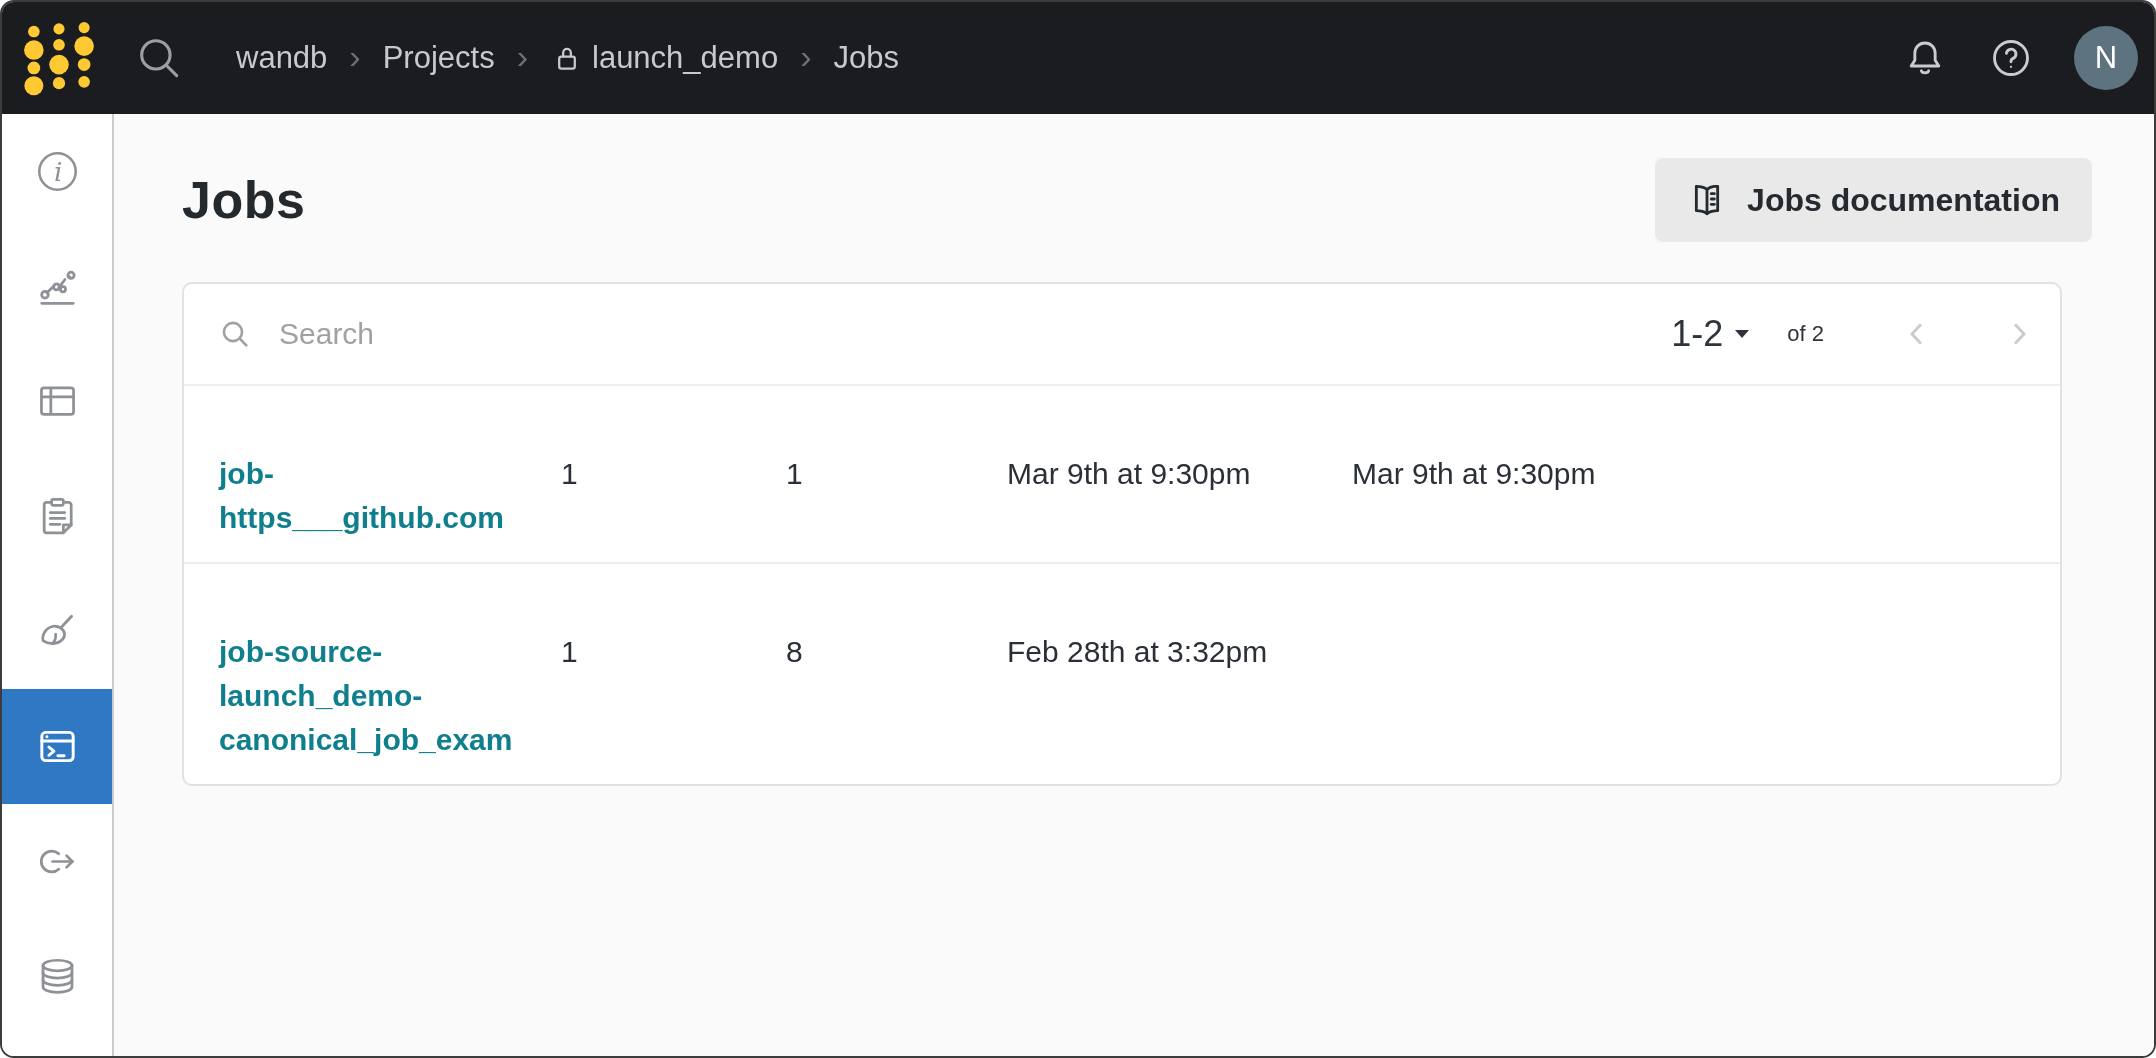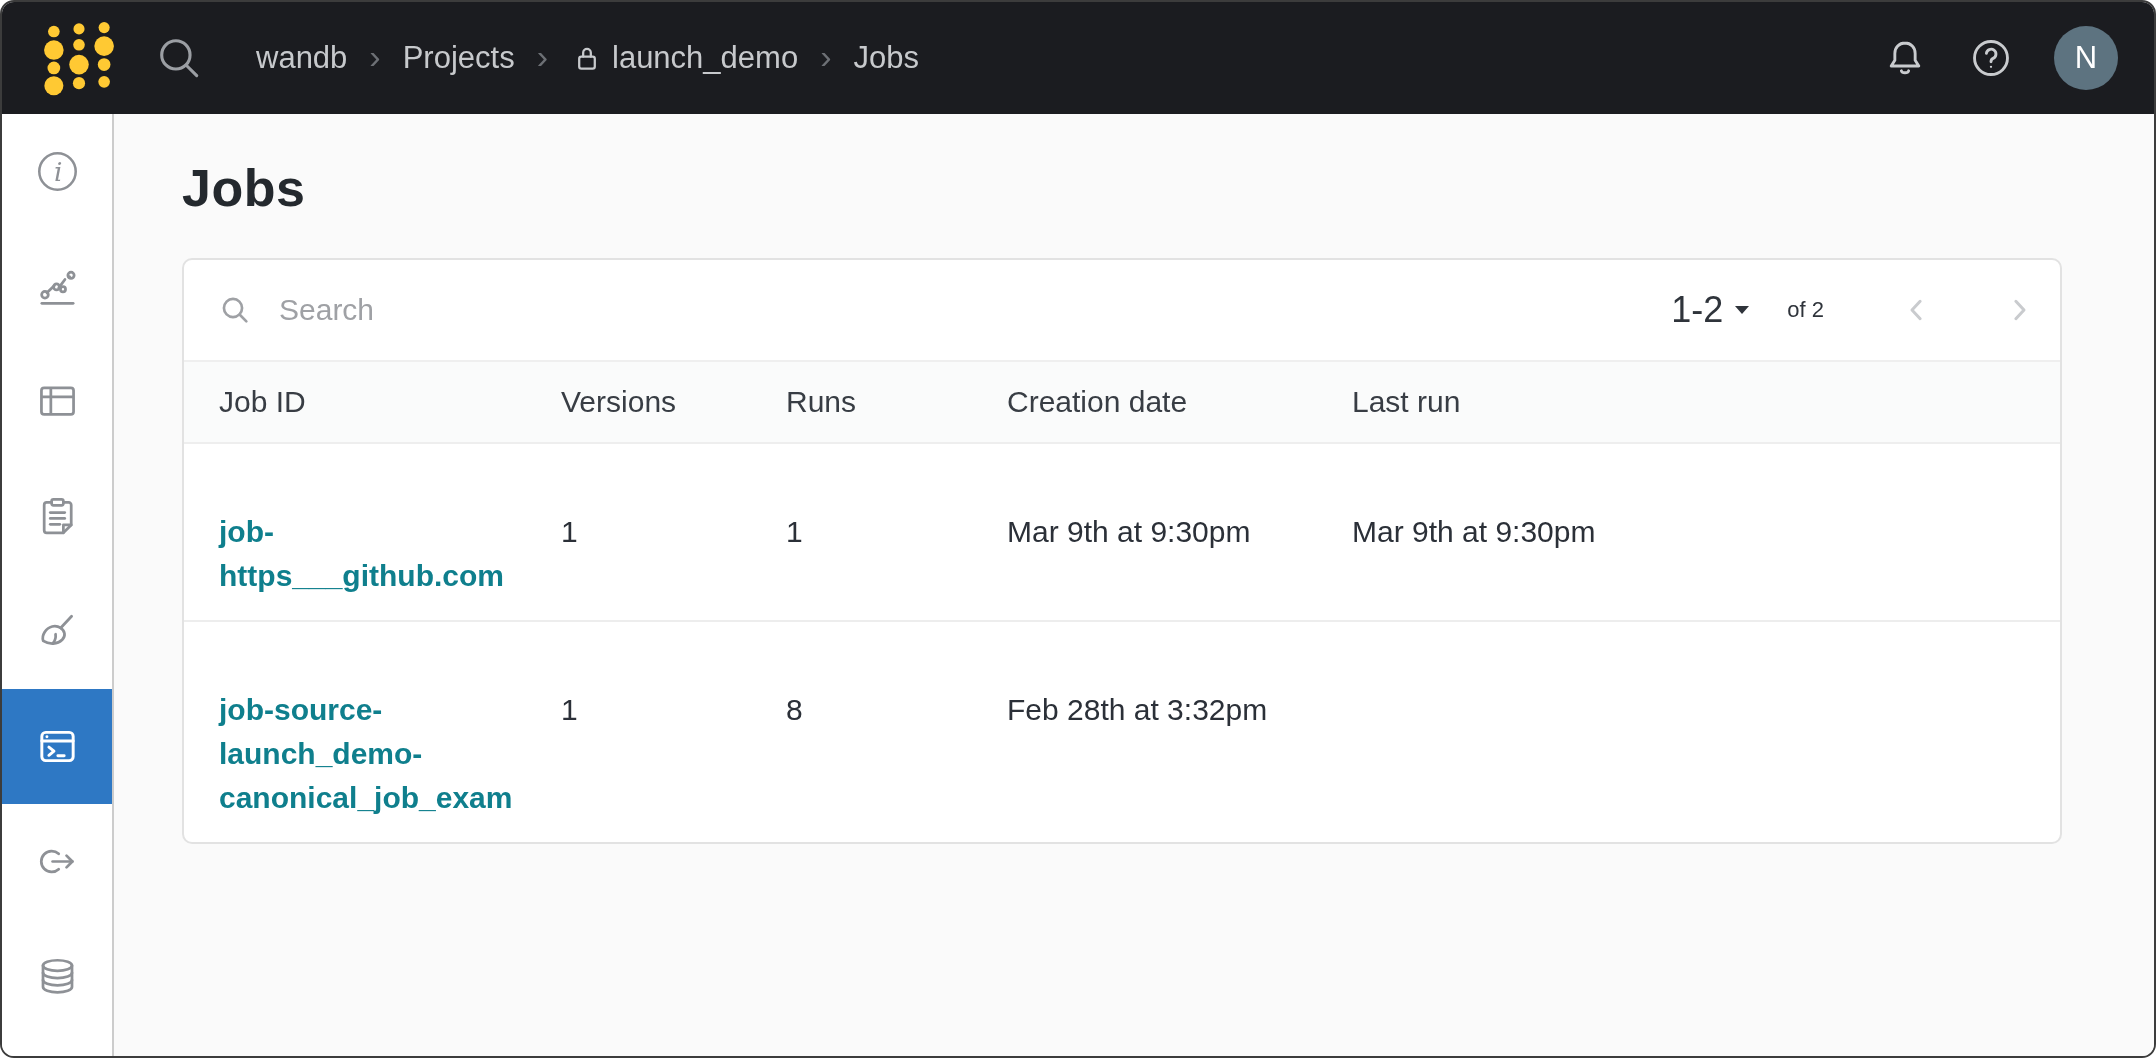--- a/index.html
+++ b/index.html
@@ -4,21 +4,21 @@
 <style>
   * { margin:0; padding:0; box-sizing:border-box; }
   html,body { background:#ffffff; font-family:"Liberation Sans", sans-serif; }
   .window{
     width:2156px; height:1058px; border:2px solid #3c3c3c; border-radius:14px;
     overflow:hidden; display:flex; flex-direction:column; background:#fafafa;
   }
   
   .topbar{
     height:112px; flex-shrink:0; background:#1b1c20; display:flex; align-items:center;
-    padding:0 36px; gap:10px;
+    padding:0 16px; gap:10px;
   }
   .logo{ width:82px; height:78px; flex-shrink:0; }
   .nav-search{ margin-left:24px; width:50px; height:50px; color:#9b9ea3; flex-shrink:0; }
   .crumbs{ display:flex; align-items:center; margin-left:42px; gap:22px; font-size:31px; color:#c7c9cc; }
   .crumb{ cursor:pointer; white-space:nowrap; }
   .crumb-sep{ color:#6d7075; font-size:34px; line-height:1; padding-bottom:4px; }
   .crumb-lock{ width:34px; height:34px; color:#c7c9cc; margin-right:-6px; }
   .crumb-with-lock{ display:flex; align-items:center; gap:14px; }
   .topbar-right{ margin-left:auto; display:flex; align-items:center; gap:40px; }
   .tb-icon{ width:46px; height:46px; color:#c9cbce; cursor:pointer; }
@@ -220,20 +220,30 @@
           <path d="M4.6 10.1 c0 1.5 3.3 2.7 7.4 2.7 s7.4-1.2 7.4-2.7"></path>
           <path d="M4.6 13.8 c0 1.5 3.3 2.7 7.4 2.7 s7.4-1.2 7.4-2.7"></path>
         </svg>
       </div>
     </div>
 
     <div class="main">
 
       <div class="page-header">
         <div class="page-title">Jobs</div>
+        <button class="docs-btn">
+          <svg viewBox="0 0 24 24" fill="none" stroke="currentColor" stroke-width="1.7" stroke-linecap="round" stroke-linejoin="round">
+            <path d="M12 5.6 c-1.8-1.3-4-1.8-6.4-1.8 V18.4 c2.4 0 4.6.5 6.4 1.8 V5.6z"></path>
+            <path d="M12 5.6 c1.2-1 2.6-1.6 4.2-1.8 H18.4 V18.4 c-2.4 0-4.6.5-6.4 1.8"></path>
+            <line x1="14.6" y1="8.2" x2="16.4" y2="8.2"></line>
+            <line x1="14.6" y1="11.4" x2="16.4" y2="11.4"></line>
+            <line x1="14.6" y1="14.6" x2="16.4" y2="14.6"></line>
+          </svg>
+          <span>Jobs documentation</span>
+        </button>
       </div>
 
       <div class="card">
 
         <div class="card-toolbar">
           <div class="search-wrap">
             <svg viewBox="0 0 24 24" fill="none" stroke="currentColor" stroke-width="2" stroke-linecap="round">
               <circle cx="10.5" cy="10.5" r="6.8"></circle>
               <line x1="15.6" y1="15.6" x2="20.5" y2="20.5"></line>
             </svg>
@@ -249,27 +259,20 @@
             <span class="pager-of">of 2</span>
             <svg class="pager-chev prev" viewBox="0 0 24 24" fill="none" stroke="currentColor" stroke-width="2.4" stroke-linecap="round" stroke-linejoin="round">
               <path d="M14.5 5 L8 12 L14.5 19"></path>
             </svg>
             <svg class="pager-chev next" viewBox="0 0 24 24" fill="none" stroke="currentColor" stroke-width="2.4" stroke-linecap="round" stroke-linejoin="round">
               <path d="M9.5 5 L16 12 L9.5 19"></path>
             </svg>
           </div>
         </div>
 
-        <div class="grid-row thead">
-          <div class="cell">Job ID</div>
-          <div class="cell">Versions</div>
-          <div class="cell">Runs</div>
-          <div class="cell">Creation date</div>
-          <div class="cell">Last run</div>
-        </div>
 
         <div class="grid-row trow">
           <div class="cell"><a class="job-link">job-https___github.com</a></div>
           <div class="cell">1</div>
           <div class="cell">1</div>
           <div class="cell">Mar 9th at 9:30pm</div>
           <div class="cell">Mar 9th at 9:30pm</div>
         </div>
 
         <div class="grid-row trow">

